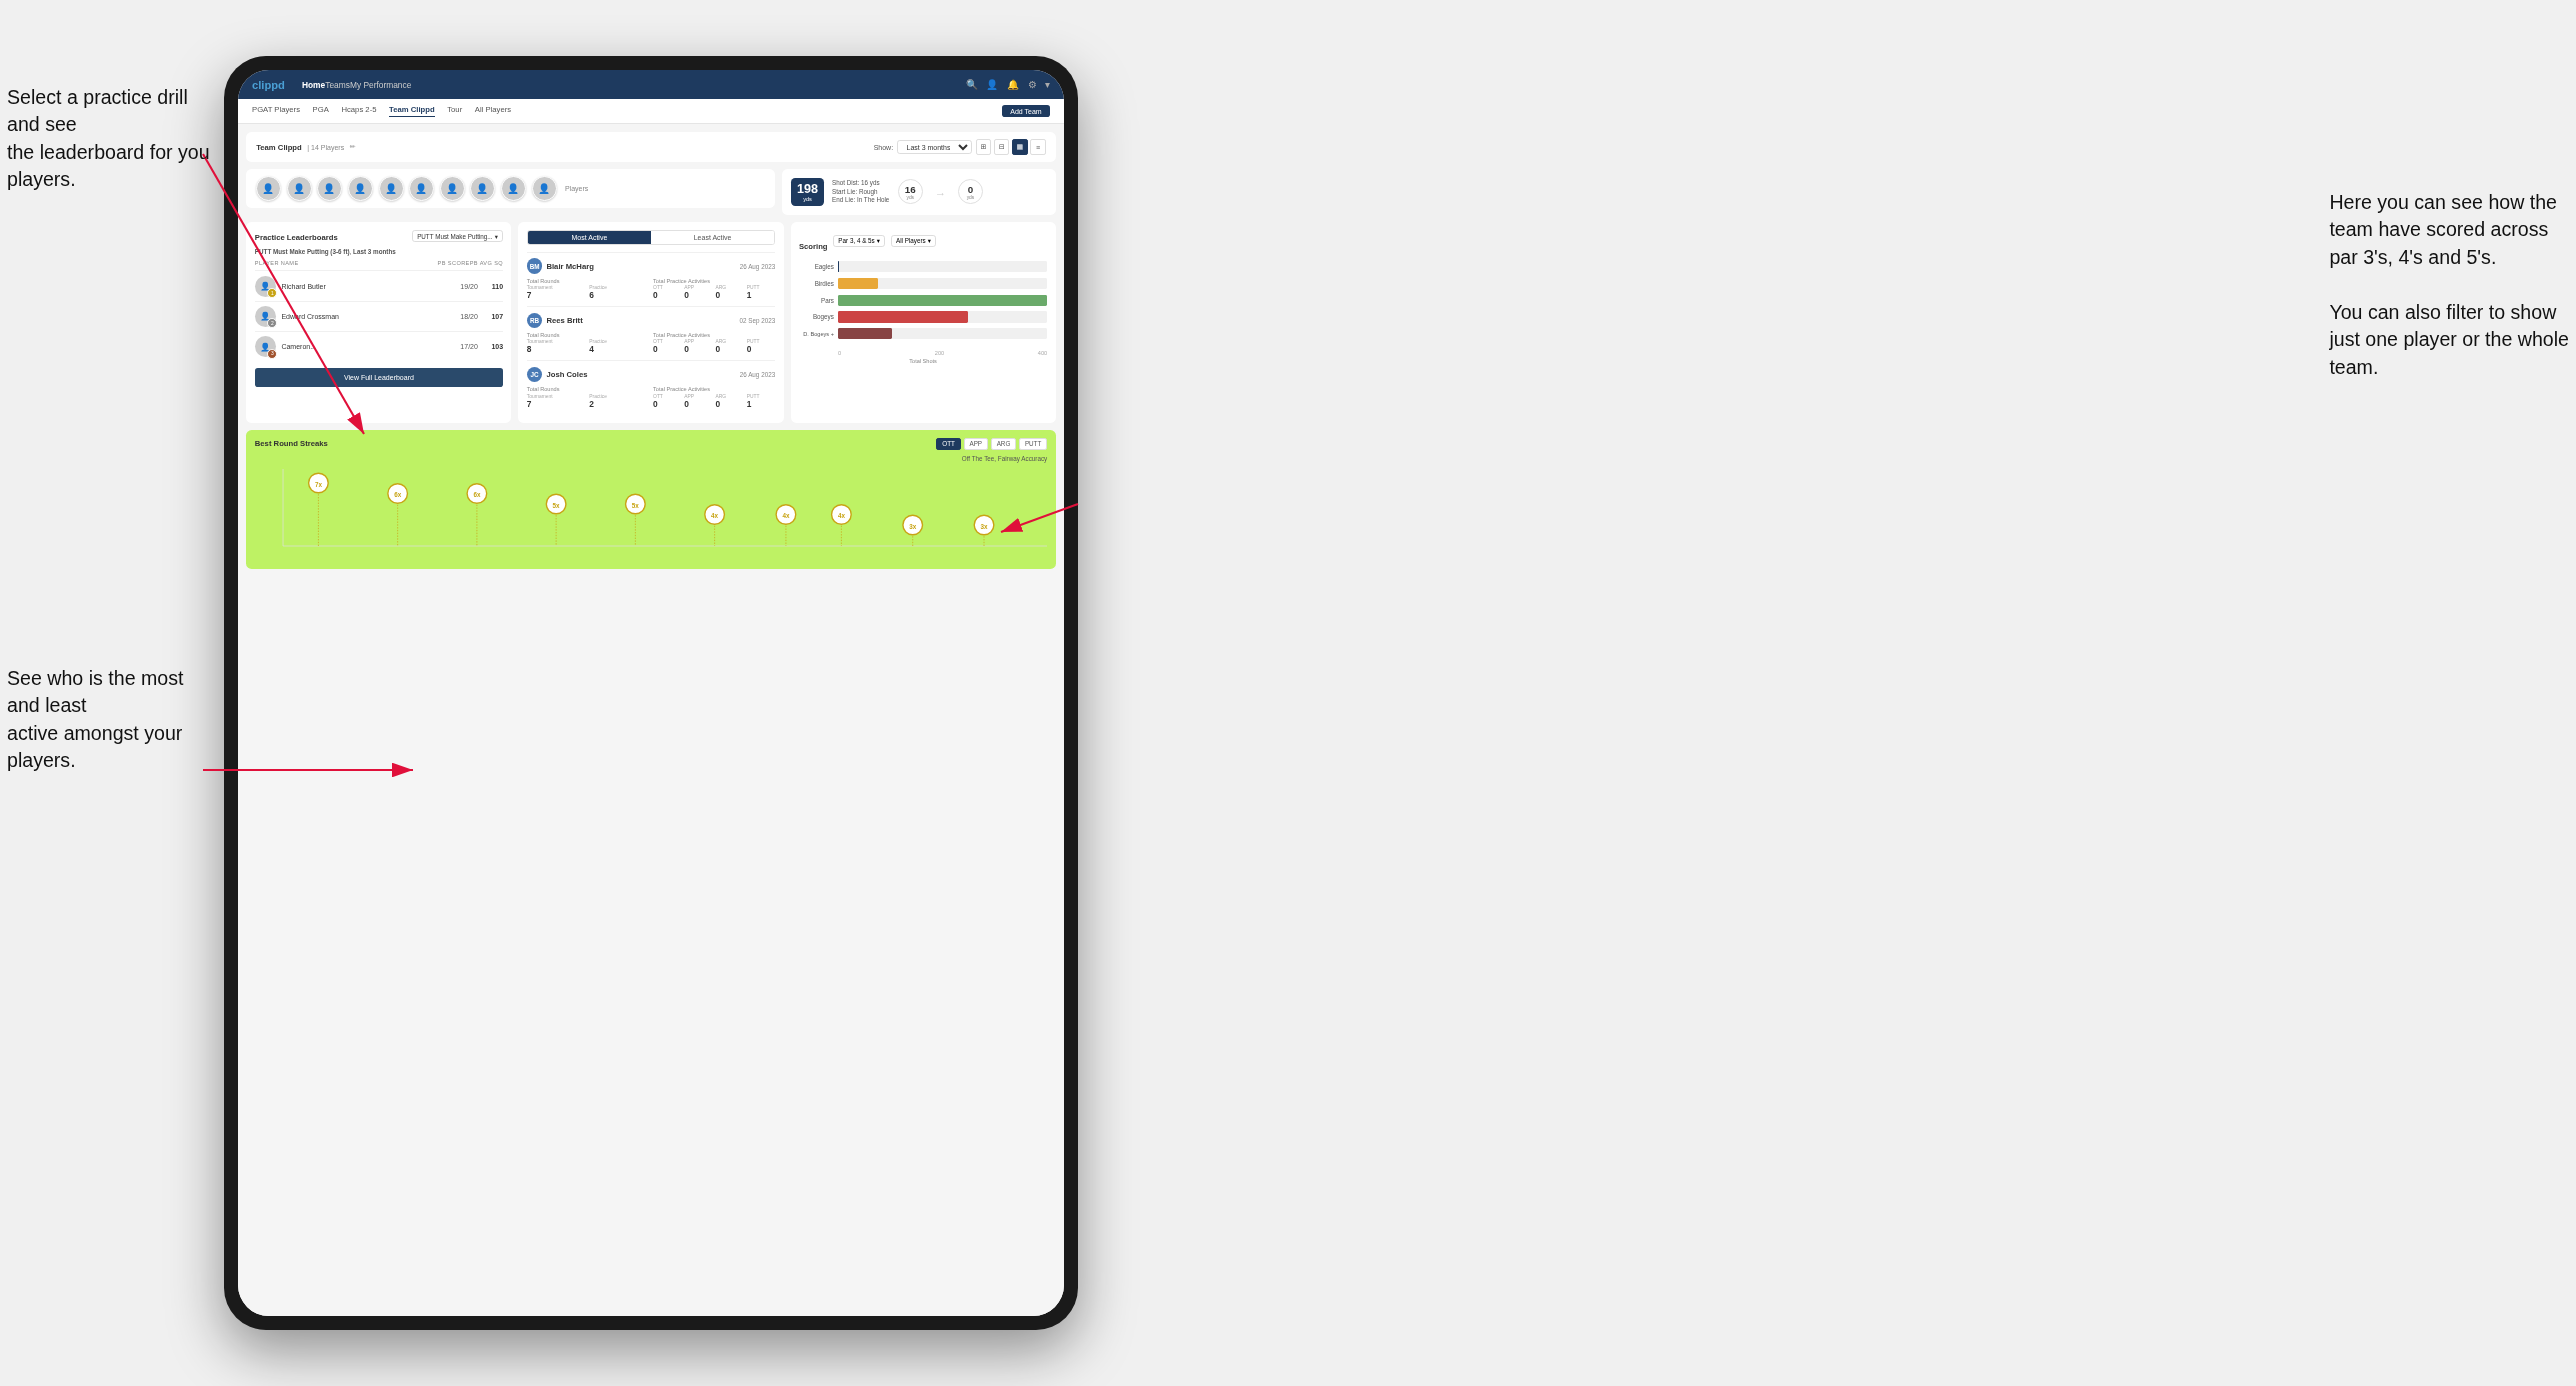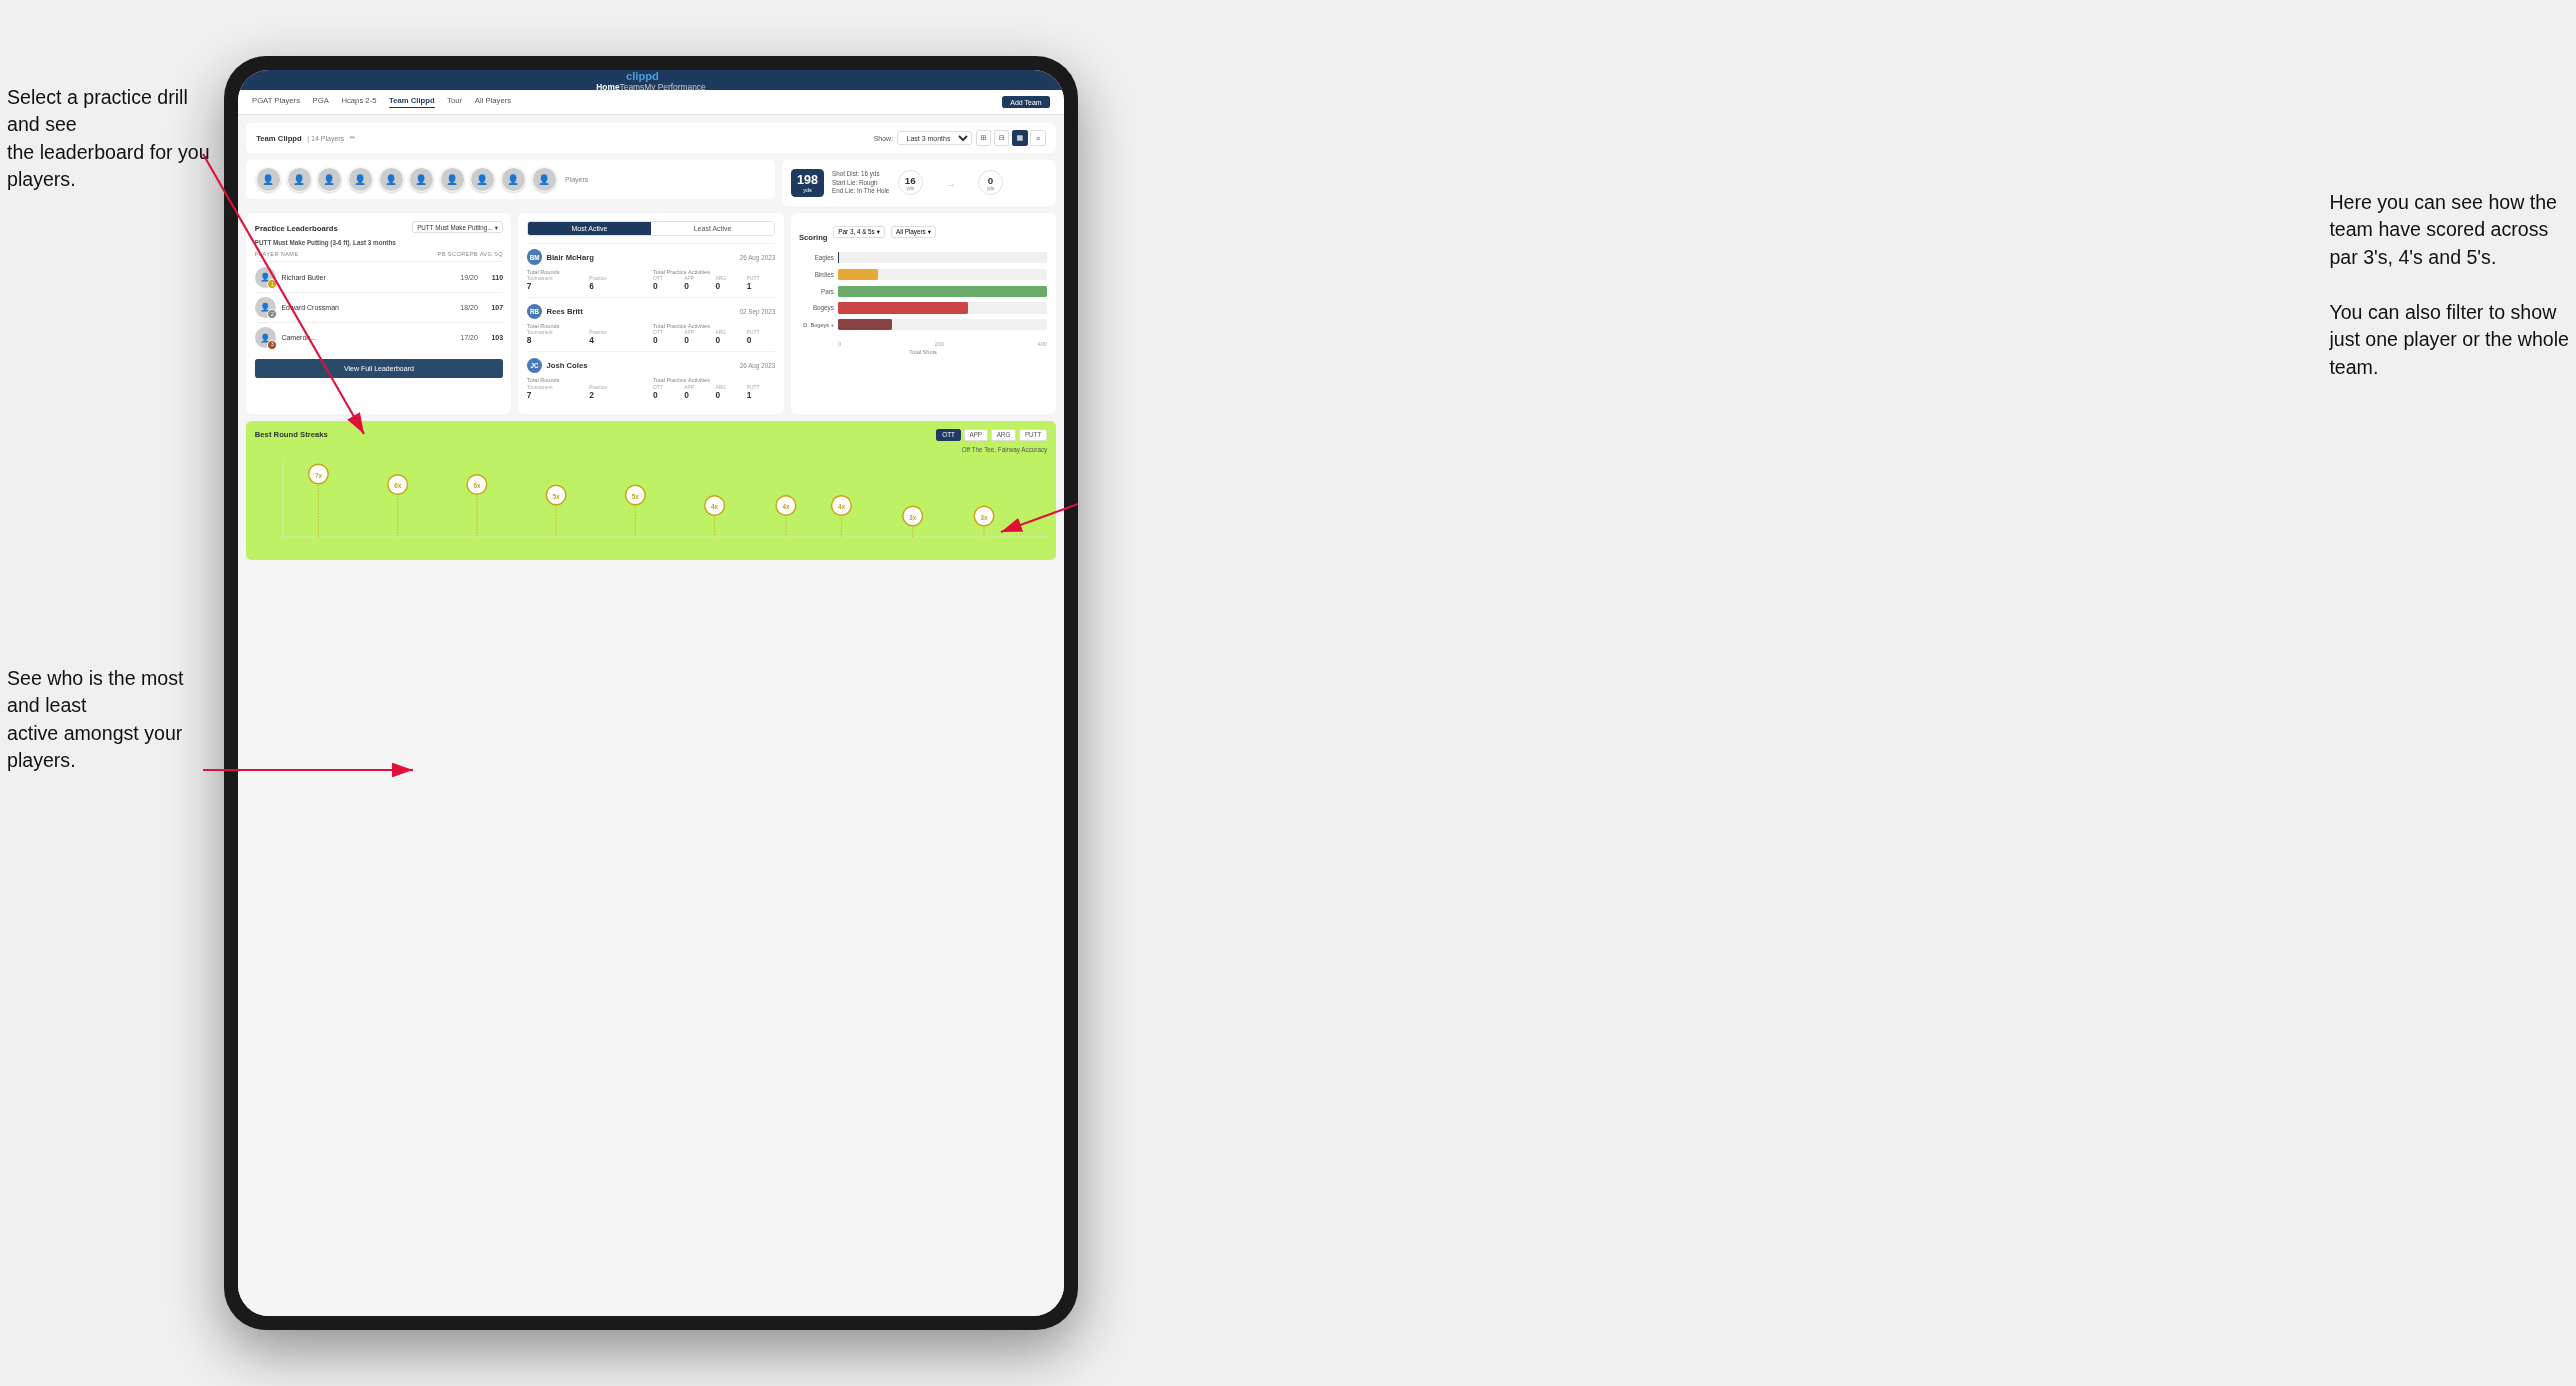--- a/index.html
+++ b/index.html
@@ -42,23 +42,22 @@
       display: flex;
       flex-direction: column;
     }
 
     
     .navbar {
       background: #1e3a5f;
       display: flex;
       align-items: center;
       padding: 0 14px;
-      height: 20px;
+      height: 29px;
       flex-shrink: 0;
-      flex-direction: column;
     }
     .navbar-brand {
       color: #4a9fd4;
       font-weight: 700;
       font-size: 11.2px;
       margin-right: 17px;
     }
     .navbar-links {
       display: flex;
       flex: 1;
@@ -460,21 +459,21 @@
       text-align: center;
     }
     .shot-dist-num { font-size: 12.6px; font-weight: 700; }
     .shot-dist-unit { font-size: 5.6px; }
     .shot-details { font-size: 6.3px; color: #555; }
     .shot-details div { margin-bottom: 1.4px; }
 
     .shot-circles {
       display: flex;
       align-items: center;
-      gap: 22px;
+      gap: 12px;
     }
     .shot-circle {
       width: 25px;
       height: 25px;
       border-radius: 50%;
       border: 1.4px solid #e0e0e0;
       display: flex;
       flex-direction: column;
       align-items: center;
       justify-content: center;

